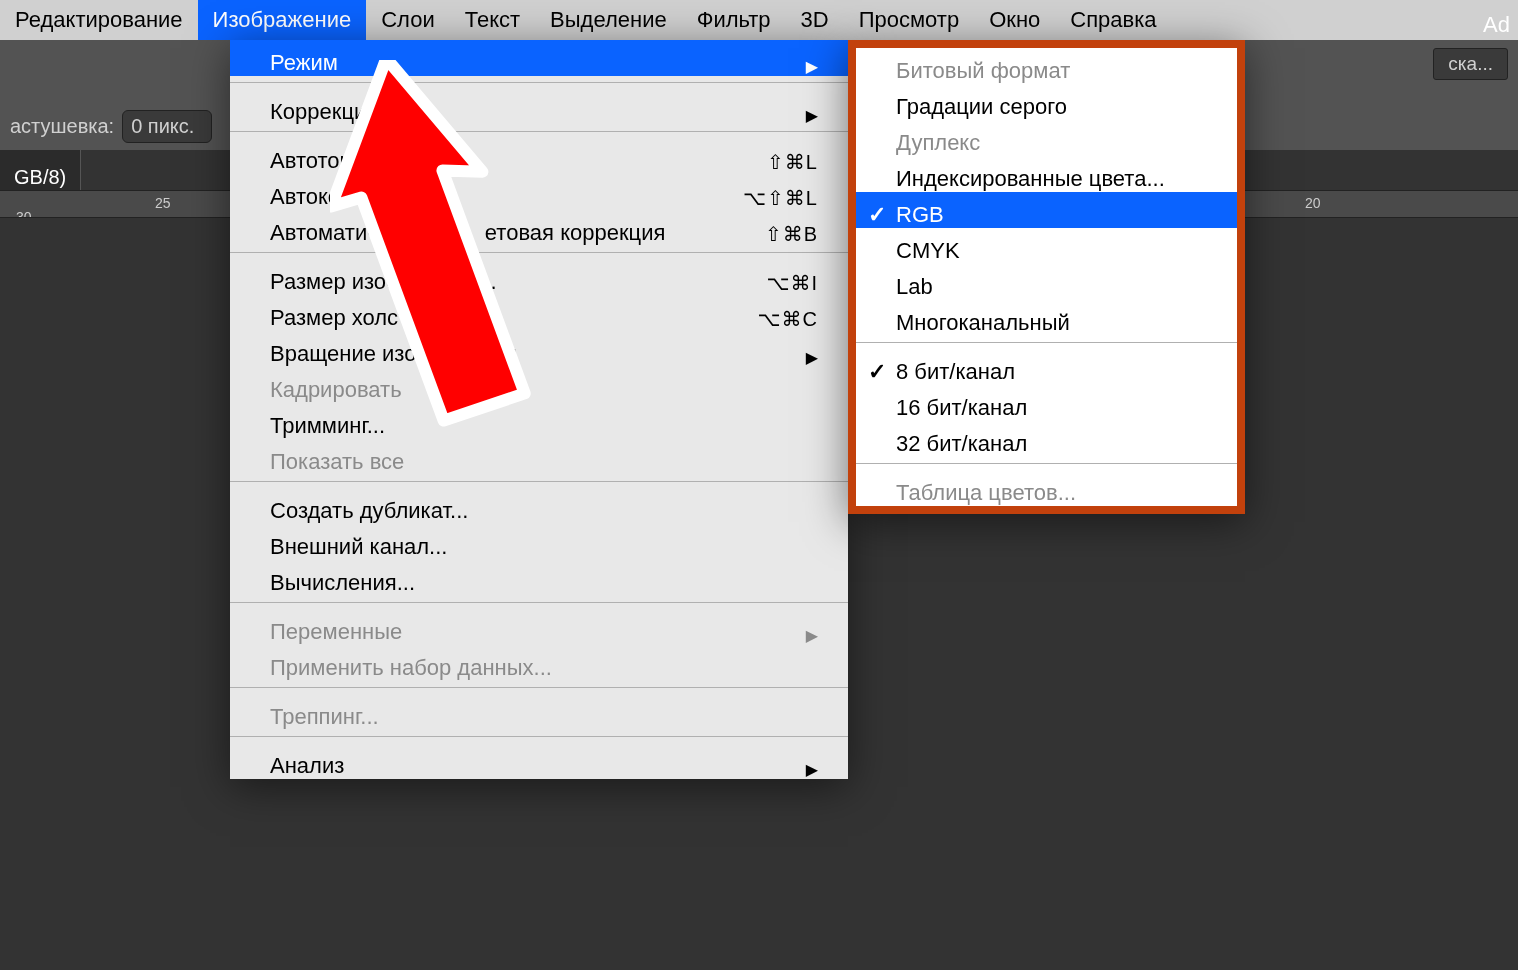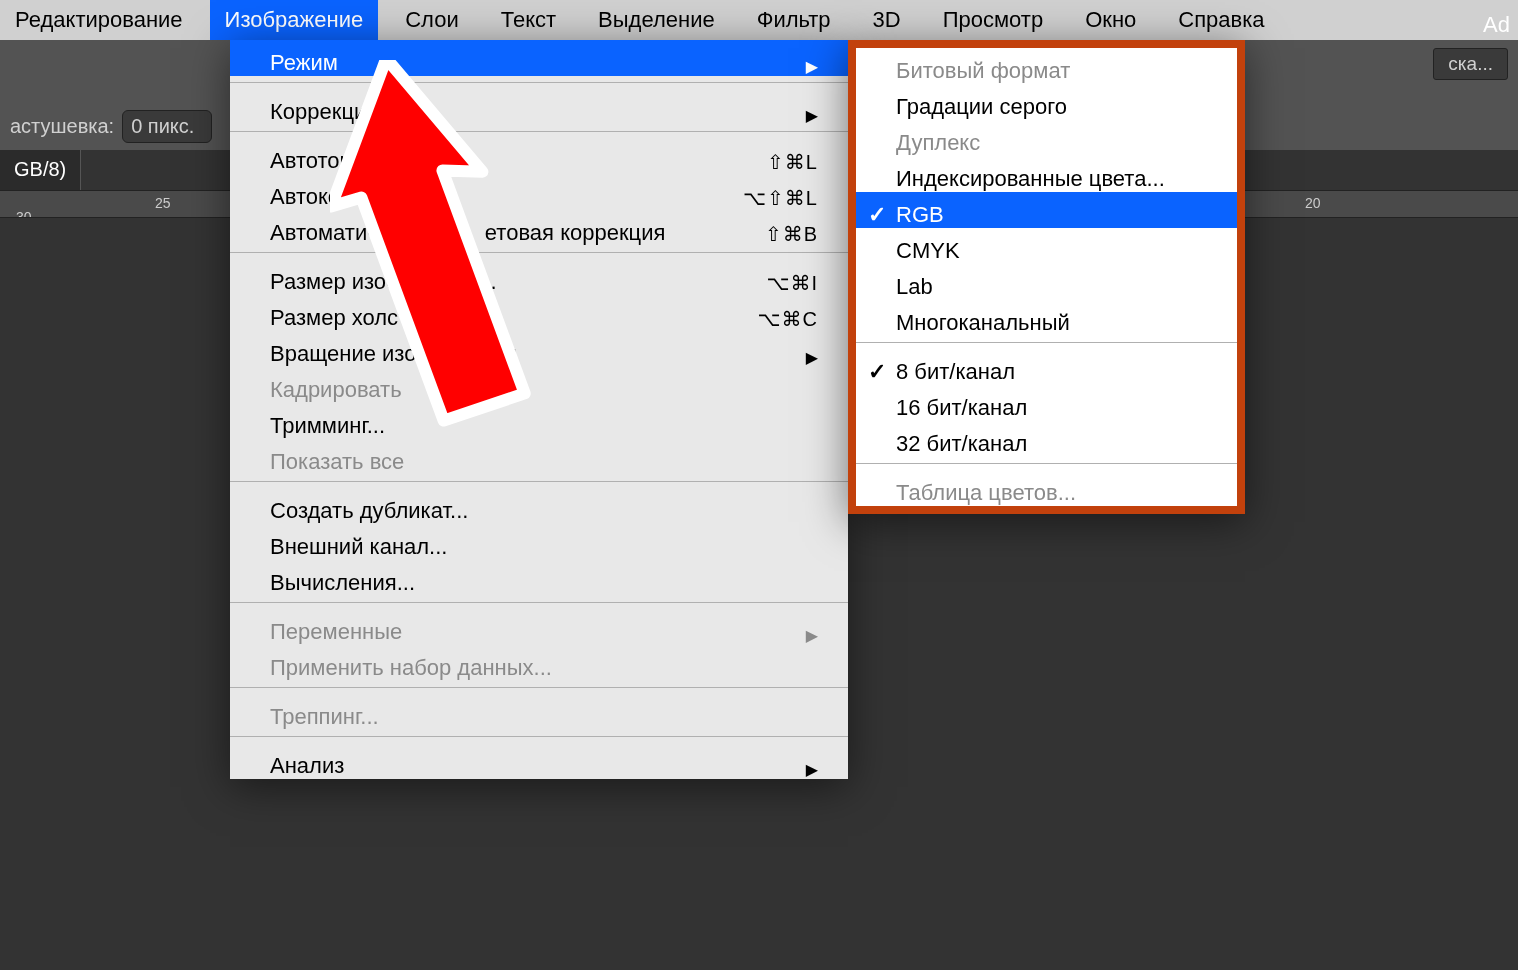--- a/index.html
+++ b/index.html
@@ -13,21 +13,20 @@
     }
 
     
     .menubar {
       background: #d0d0d0;
       height: 40px;
       display: flex;
       align-items: stretch;
       font-size: 22px;
       color: #000;
-      gap: 12px;
     }
     .menubar-item {
       padding: 0 15px;
       display: flex;
       align-items: center;
       white-space: nowrap;
       cursor: default;
     }
     .menubar-item.active {
       background: #0a63ff;
@@ -81,21 +80,21 @@
     
     .doc-tab-row {
       background: #333;
       height: 40px;
       display: flex;
       align-items: stretch;
     }
     .doc-tab {
       background: #2b2b2b;
       color: #fff;
-      padding: 8px 14px;
+      padding: 16px 14px;
       font-size: 20px;
       border-right: 1px solid #555;
       text-align: right;
     }
 
     
     .ruler {
       background: #4a4a4a;
       height: 28px;
       color: #ccc;

